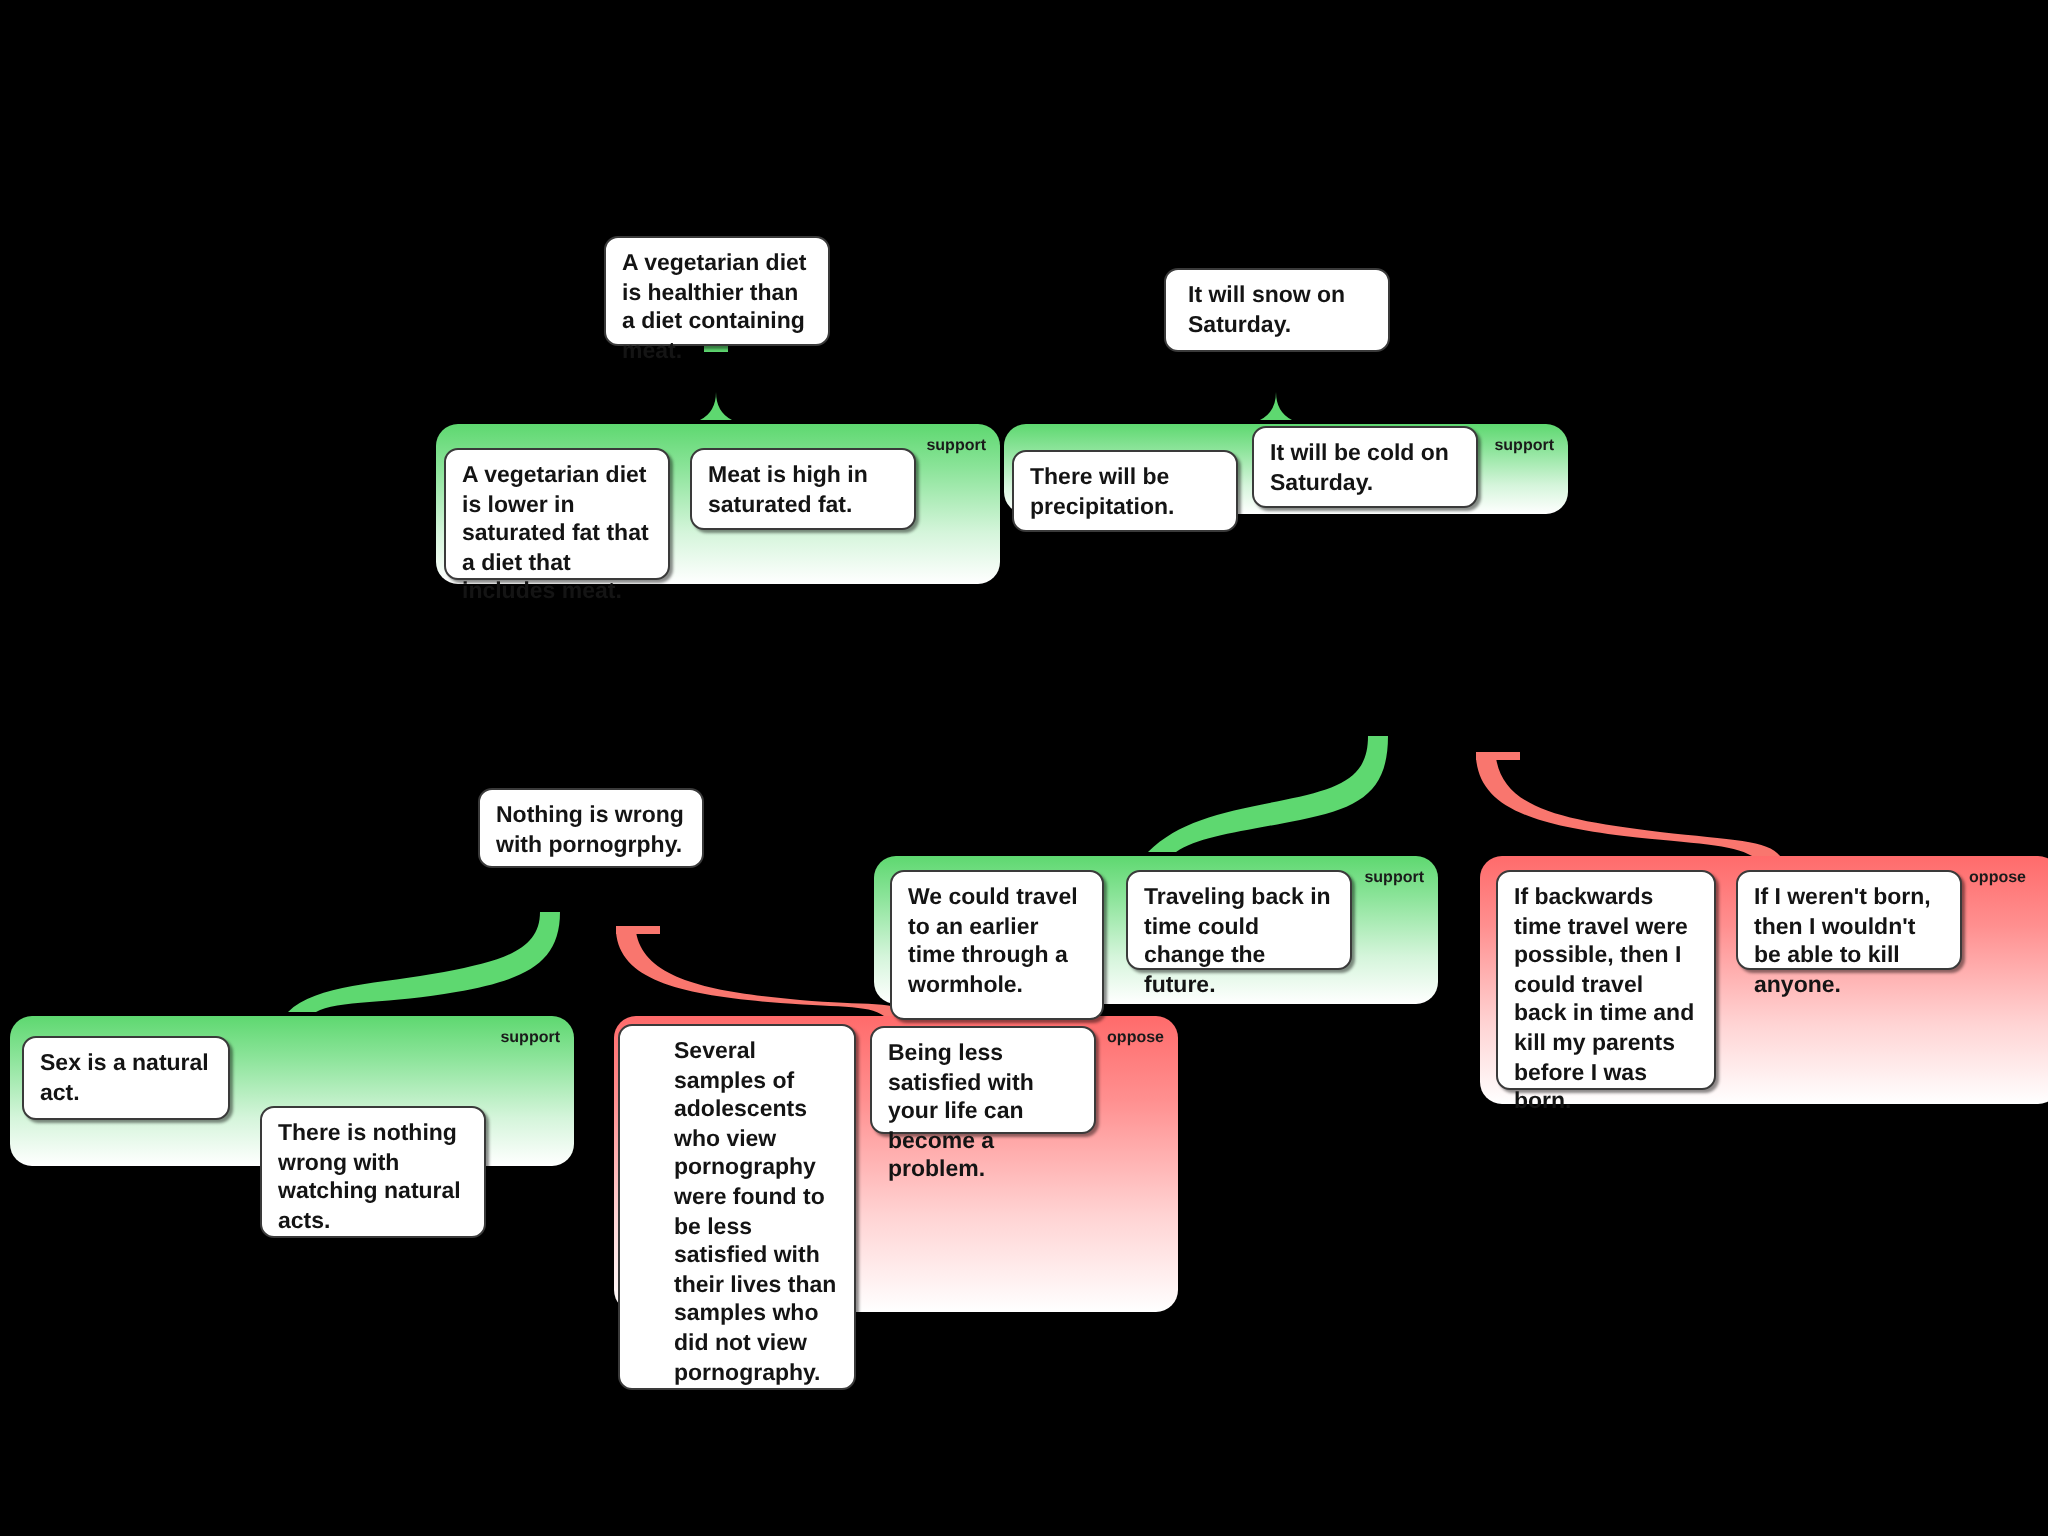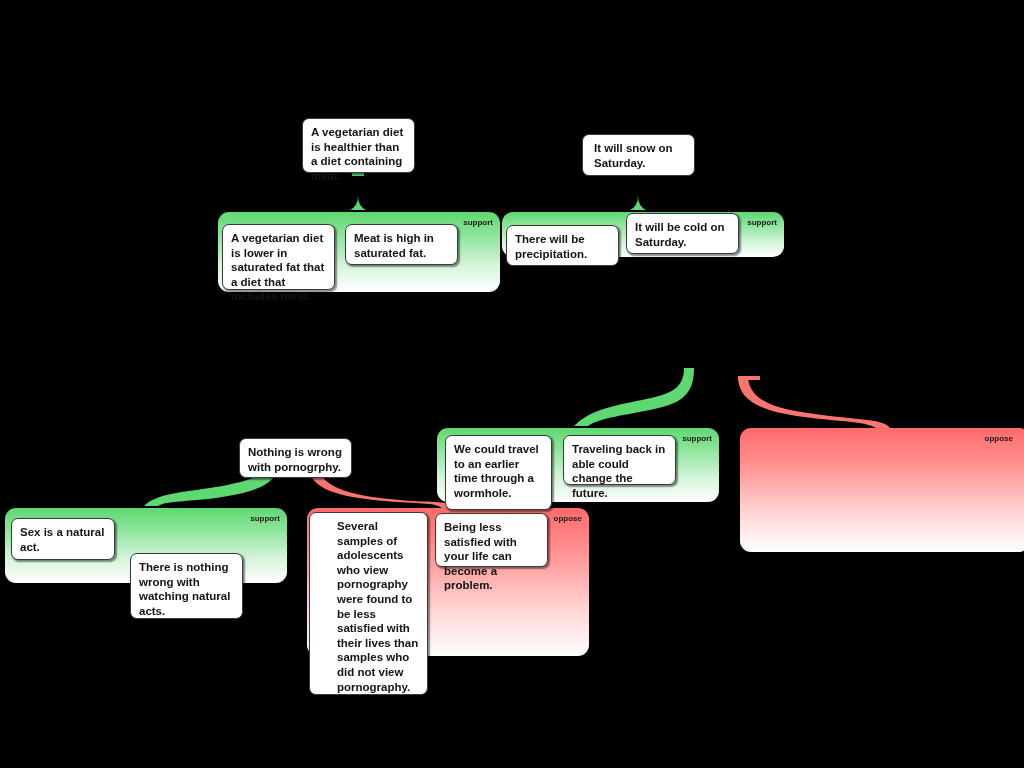--- a/index.html
+++ b/index.html
@@ -122,27 +122,29 @@
     <span class="group-label">support</span>
   </div>
   <div class="node" style="left:506px; top:213px; width:113px; height:41px;margin-top:12px;">There will be precipitation.</div>
   <div class="node" style="left:626px; top:213px; width:113px; height:41px;">It will be cold on Saturday.</div>
 
 
   <div class="group support" style="left:437px; top:428px; width:282px; height:74px;">
     <span class="group-label">support</span>
   </div>
   <div class="node" style="left:445px; top:435px; width:107px; height:75px;">We could travel to an earlier time through a wormhole.</div>
-  <div class="node" style="left:563px; top:435px; width:113px; height:50px;">Traveling back in able could change the future.</div>
+  <div class="node" style="left:563px; top:435px; width:113px; height:50px;">Traveling back in time could change the future.</div>
 
   <div class="group oppose" style="left:740px; top:428px; width:290px; height:124px;">
     <span class="group-label" style="right:17px;">oppose</span>
   </div>
+  <div class="node" style="left:748px; top:435px; width:110px; height:110px;">If backwards time travel were possible, then I could travel back in time and kill my parents before I was born.</div>
+  <div class="node" style="left:868px; top:435px; width:113px; height:50px;">If I weren't born, then I wouldn't be able to kill anyone.</div>
 
-  <div class="node claim" style="left:239px; top:438px; width:113px; height:40px;">Nothing is wrong with pornogrphy.</div>
+  <div class="node claim" style="left:239px; top:394px; width:113px; height:40px;">Nothing is wrong with pornogrphy.</div>
 
   <div class="group support" style="left:5px; top:508px; width:282px; height:75px;">
     <span class="group-label">support</span>
   </div>
   <div class="node" style="left:11px; top:518px; width:104px; height:42px;">Sex is a natural act.</div>
   <div class="node" style="left:130px; top:515px; width:113px; height:66px;margin-top:38px;">There is nothing wrong with watching natural acts.</div>
 
   <div class="group oppose" style="left:307px; top:508px; width:282px; height:148px;">
     <span class="group-label">oppose</span>
   </div>

